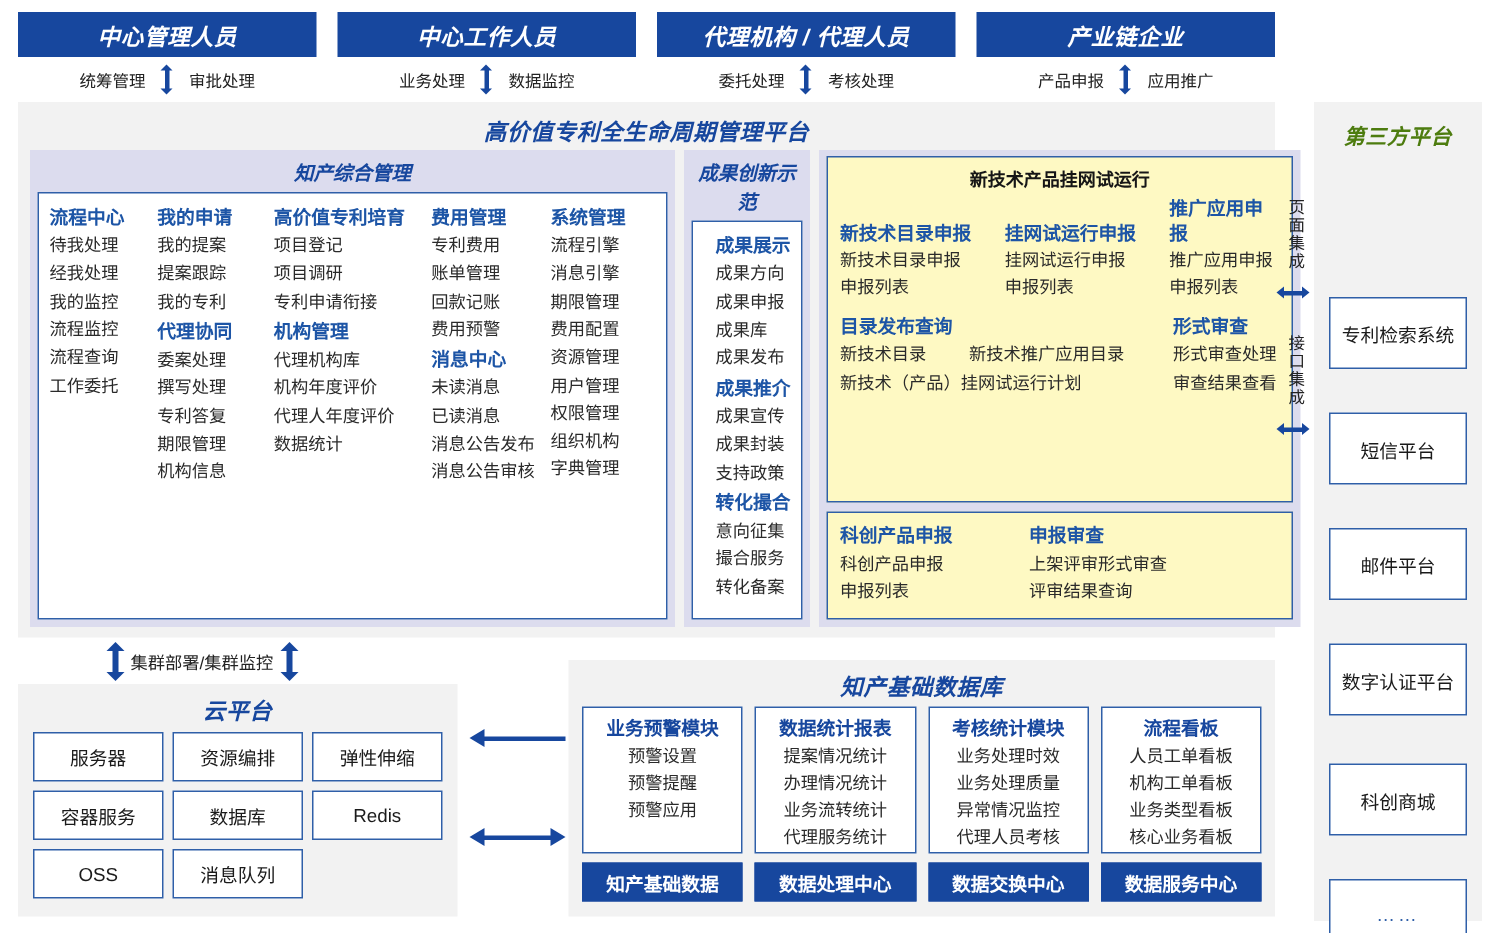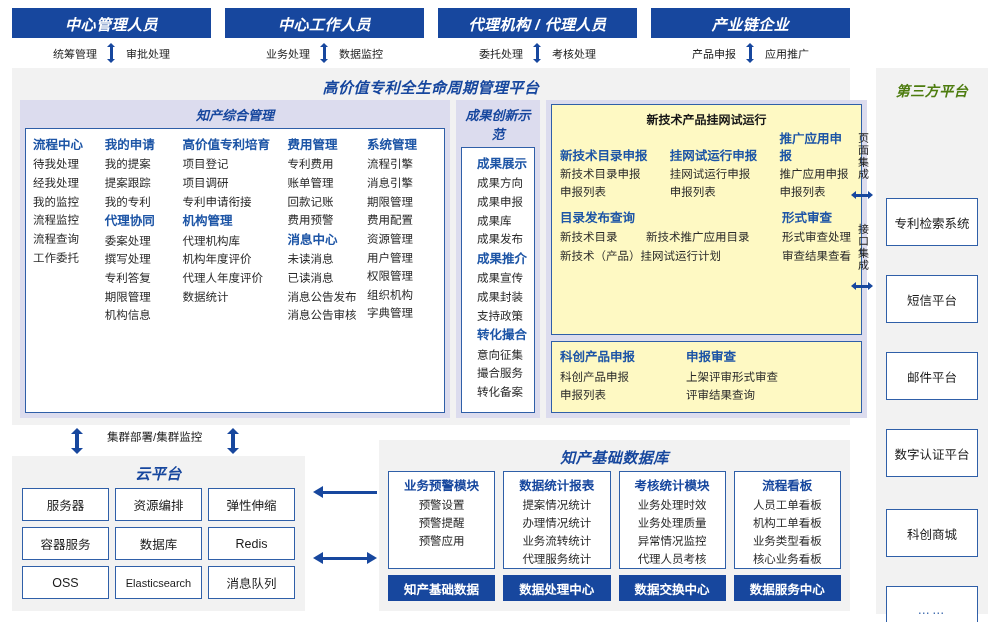--- a/index.html
+++ b/index.html
@@ -265,21 +265,22 @@
   .tb4 { top: 441px; }
   .tb5 { top: 518px; }
   .tb5 span { letter-spacing: 2px; color: #2f5fa8; }
 
   
   .cluster-arrows {
     position: absolute;
     left: 70px; top: 428px;
     width: 200px; height: 26px;
     display: flex;
-    gap: 24px;
+    align-items: center;
+    gap: 4px;
   }
   .v-big {
     width: 13px; height: 26px;
     position: relative; flex: 0 0 auto;
   }
   .v-big::before {
     content:""; position:absolute; left:4.5px; top:5px;
     width:4px; height:16px; background:#17479e;
   }
   .v-big::after {
@@ -683,23 +684,20 @@
       </div>
     <div class="cloud-cell">
         <span>数据库</span>
       </div>
     <div class="cloud-cell">
         <span>Redis</span>
       </div>
     <div class="cloud-cell">
         <span>OSS</span>
       </div>
-    <div class="cloud-cell small">
-        <span>Elasticsearch</span>
-      </div>
     <div class="cloud-cell">
         <span>消息队列</span>
       </div>
   </div>
 </div>
 
 <div class="arrow-left"></div>
 <div class="arrow-both">
     <i></i>
   </div>

